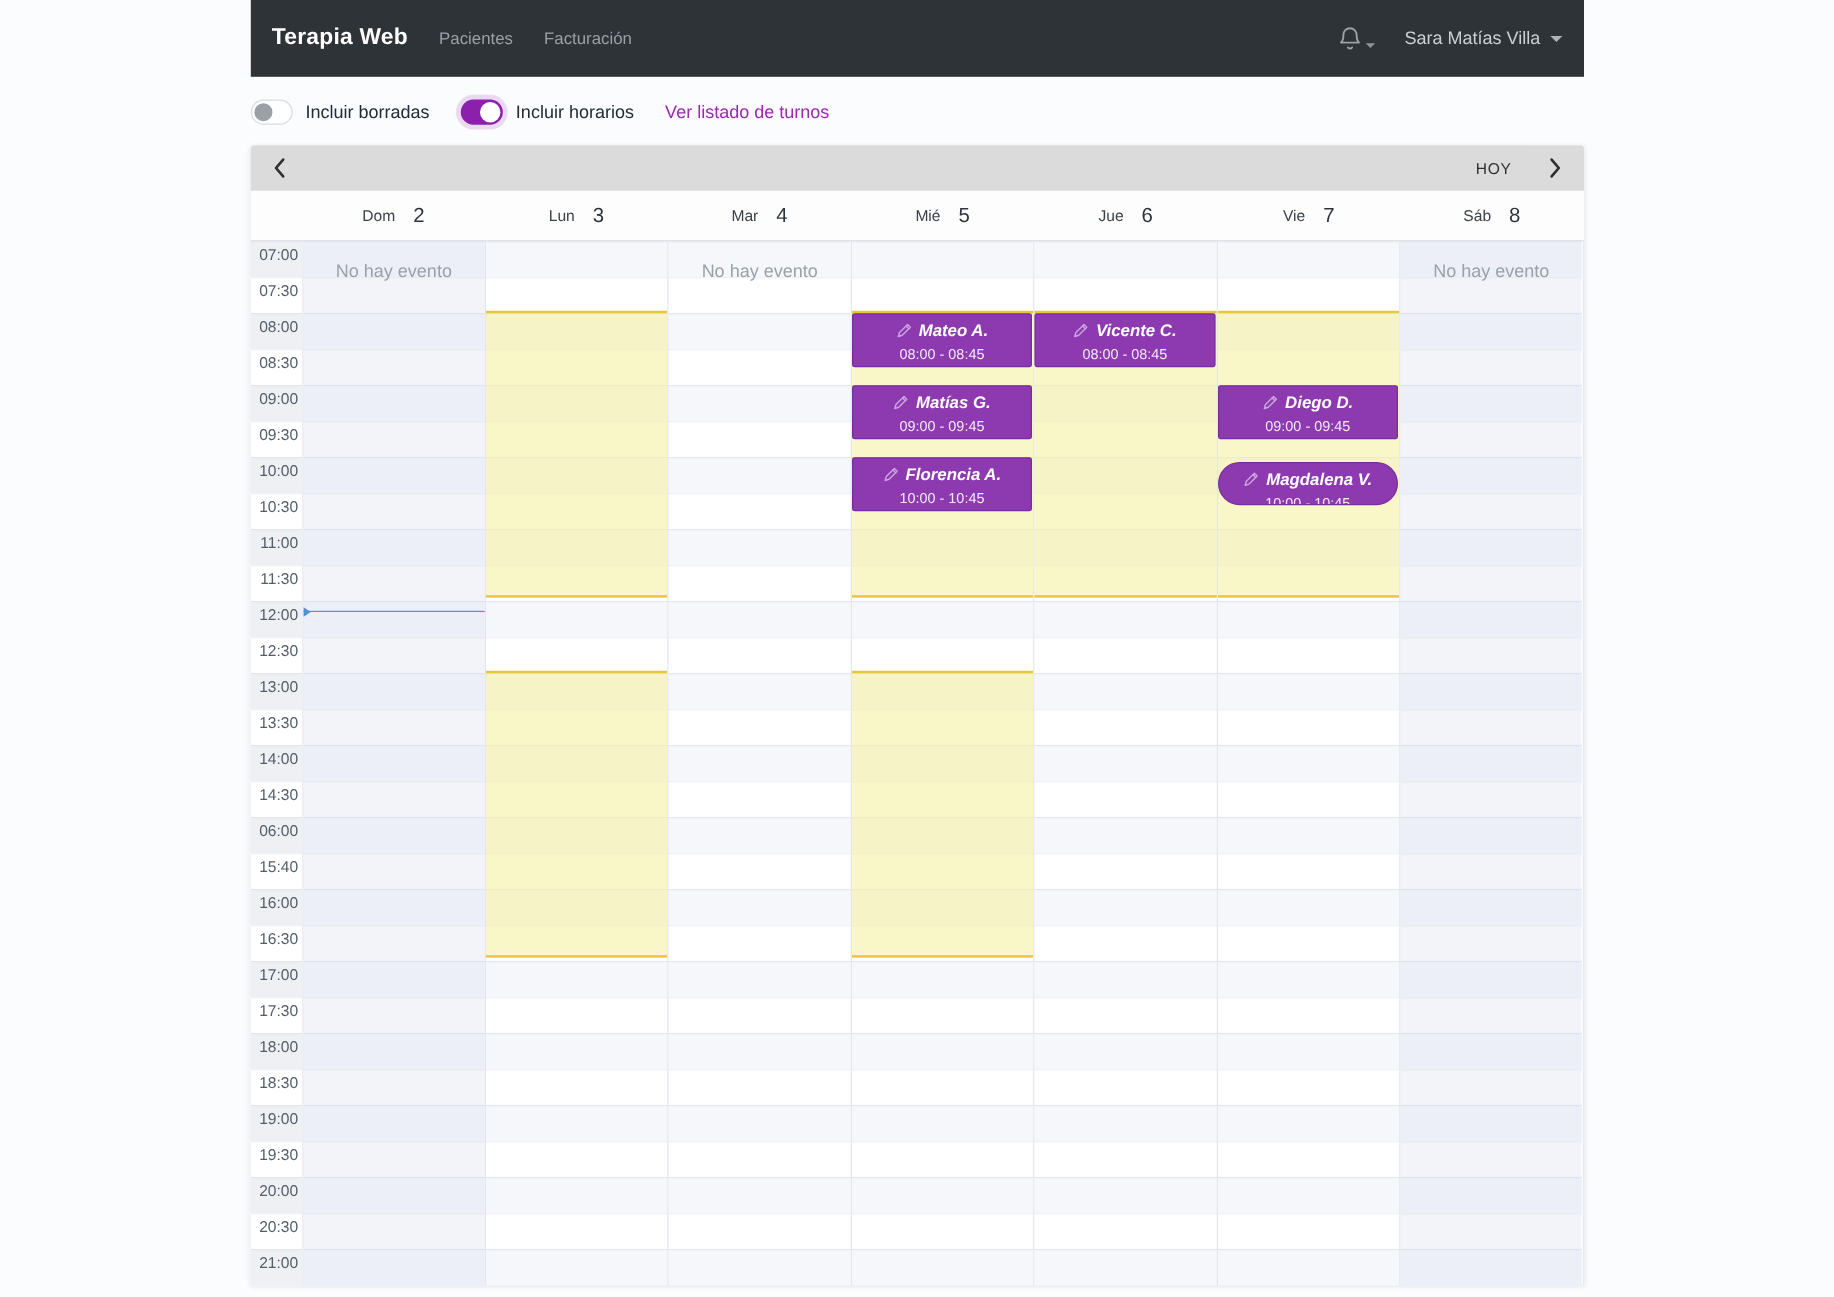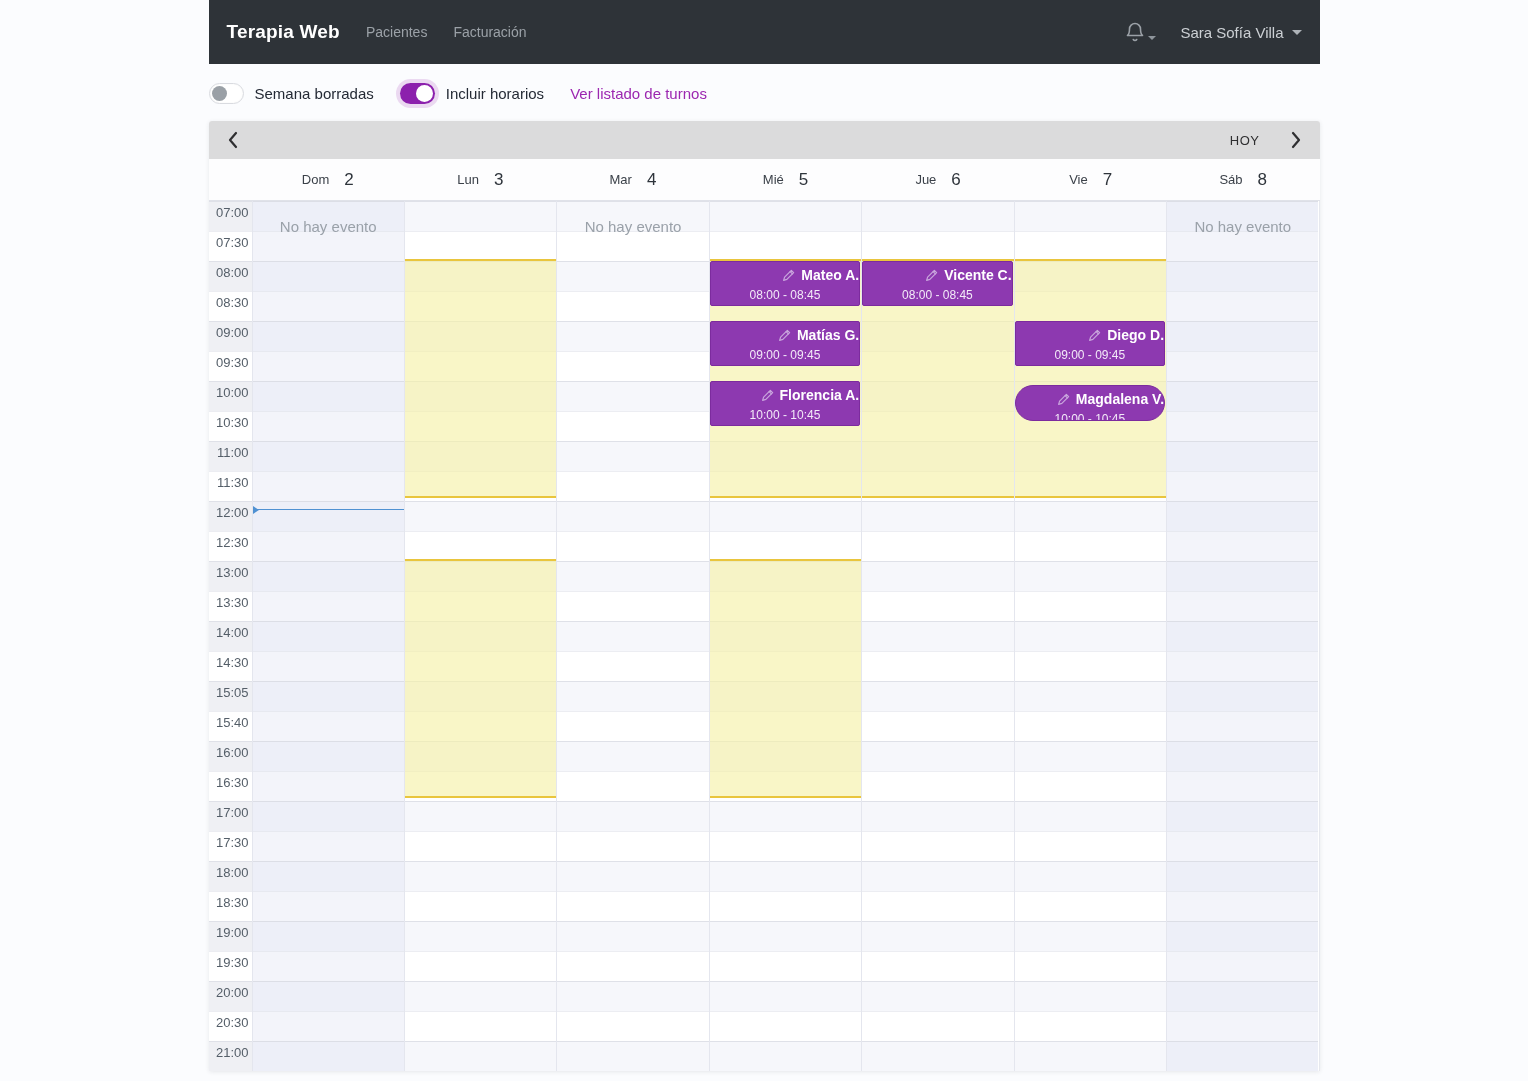--- a/index.html
+++ b/index.html
@@ -68,21 +68,21 @@
     background-position:0 0,0 30px,0 0;
     background-repeat:repeat;}
   .day-col.weekend{
     background-image:
       linear-gradient(to bottom,#dcdee6 0 1px,transparent 1px),
       linear-gradient(to bottom,#e7e9f0 0 1px,transparent 1px),
       linear-gradient(to bottom,#edeff8 0 30px,#f3f4fa 30px);}
   .avail{position:absolute;left:0;right:0;background:var(--avail);border-top:2px solid var(--avail-border);border-bottom:2px solid var(--avail-border);}
   .no-event{position:absolute;top:17px;left:0;right:0;text-align:center;font-size:15px;color:#9aa1a9;}
   .event{position:absolute;left:0;right:1px;background:var(--event);border:1px solid var(--event-border);border-radius:2px;color:#ffffff;text-align:center;padding-top:5px;cursor:pointer;overflow:hidden;}
-  .event-title{font-size:14px;font-weight:bold;display:flex;align-items:center;justify-content:flex-end;gap:6px;}
+  .event-title{font-size:14px;font-weight:bold;display:flex;align-items:center;justify-content:center;gap:6px;font-style:italic;}
   .event-time{font-size:12px;margin-top:5px;color:#f3eaf8;}
   .pencil{flex:0 0 auto;}
   .timeline{position:absolute;left:0;right:0;height:0;border-top:1px solid var(--timeline);}
   .timeline::before{content:"";position:absolute;left:0;top:-4px;width:0;height:0;border-left:6px solid var(--timeline);border-top:4px solid transparent;border-bottom:4px solid transparent;}
 </style>
 </head>
 <body>
 
 <div class="app">
 
@@ -92,31 +92,31 @@
     <a class="nav-link">Facturación</a>
     <div class="nav-right">
       <span class="bell-wrap">
         <svg width="20" height="22" viewBox="0 0 20 22" fill="none" stroke="#9ba1a7" stroke-width="1.6" stroke-linecap="round" stroke-linejoin="round">
           <path d="M10 2.5a5.5 5.5 0 0 0-5.5 5.5c0 5-2 6.5-2 6.5h15s-2-1.5-2-6.5A5.5 5.5 0 0 0 10 2.5z"></path>
           <path d="M8.3 18.5a2 2 0 0 0 3.4 0"></path>
         </svg>
         <span class="mini-caret"></span>
       </span>
       <span class="user-menu">
-        <span>Sara Sofía Villa</span>
+        <span>Sara Matías Villa</span>
         <span class="caret"></span>
       </span>
     </div>
   </div>
 
   <div class="controls">
     <span class="switch off">
         <span class="knob"></span>
       </span>
-    <span class="switch-label">Semana borradas</span>
+    <span class="switch-label">Incluir borradas</span>
     <span class="switch on">
         <span class="knob"></span>
       </span>
     <span class="switch-label">Incluir horarios</span>
     <a class="turnos-link">Ver listado de turnos</a>
   </div>
 
   <div class="calendar">
 
     <div class="cal-titlebar">
@@ -183,21 +183,21 @@
           <div class="time-label">10:00</div>
           <div class="time-label">10:30</div>
           <div class="time-label">11:00</div>
           <div class="time-label">11:30</div>
           <div class="time-label">12:00</div>
           <div class="time-label">12:30</div>
           <div class="time-label">13:00</div>
           <div class="time-label">13:30</div>
           <div class="time-label">14:00</div>
           <div class="time-label">14:30</div>
-          <div class="time-label">15:05</div>
+          <div class="time-label">06:00</div>
           <div class="time-label">15:40</div>
           <div class="time-label">16:00</div>
           <div class="time-label">16:30</div>
           <div class="time-label">17:00</div>
           <div class="time-label">17:30</div>
           <div class="time-label">18:00</div>
           <div class="time-label">18:30</div>
           <div class="time-label">19:00</div>
           <div class="time-label">19:30</div>
           <div class="time-label">20:00</div>

